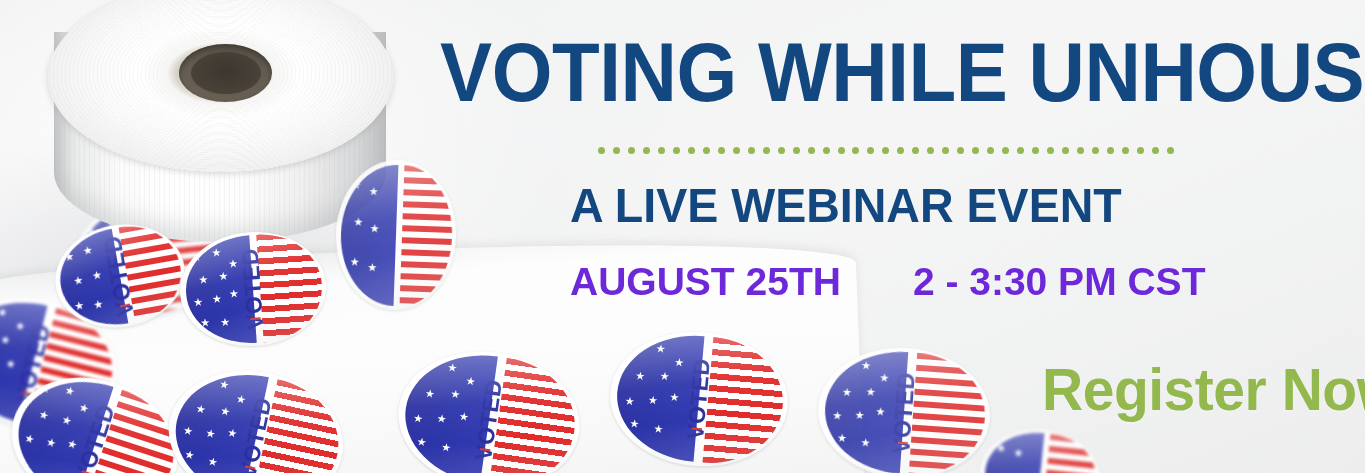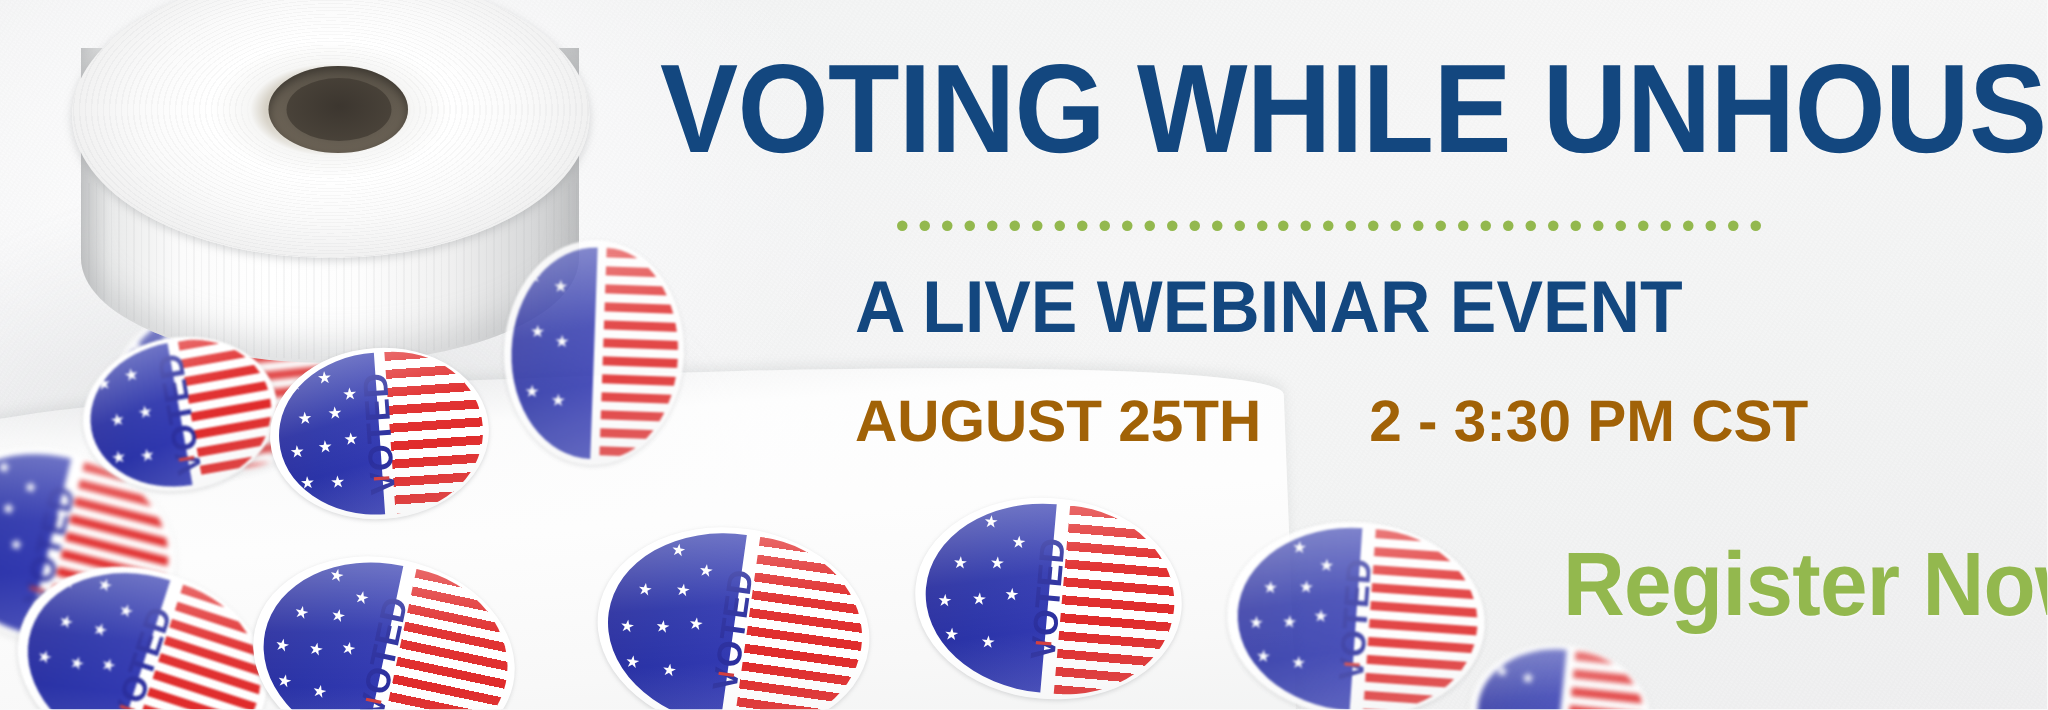--- a/index.html
+++ b/index.html
@@ -265,21 +265,21 @@
     transform-origin: left center;
     white-space: nowrap;
     text-shadow: 0 1px 1px rgba(255,255,255,0.5);
   }
 
   .datetime {
     position: absolute;
     left: 570px;
     top: 262px;
     width: 640px;
-    color: #a16207;
+    color: #6d28d9;
     font-family: "Liberation Sans Narrow", "Liberation Sans", sans-serif;
     font-weight: bold;
     font-size: 39px;
     line-height: 1;
     white-space: nowrap;
     text-shadow: 0 1px 1px rgba(255,255,255,0.5);
   }
   .datetime .date { margin-right: 72px; }
 
   .cta {

